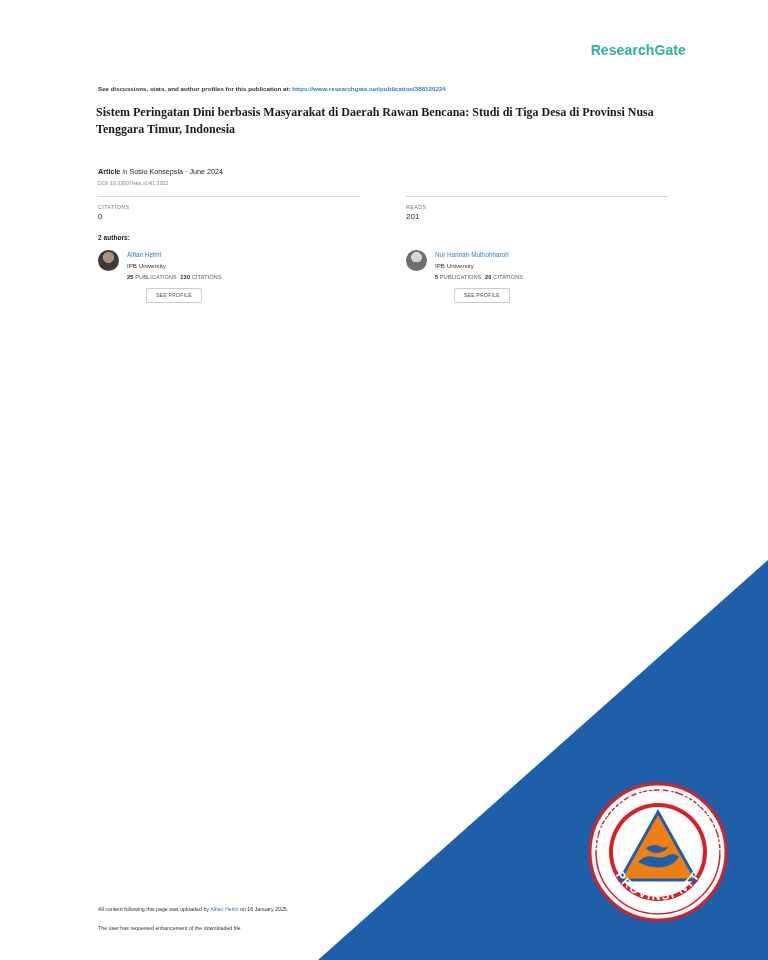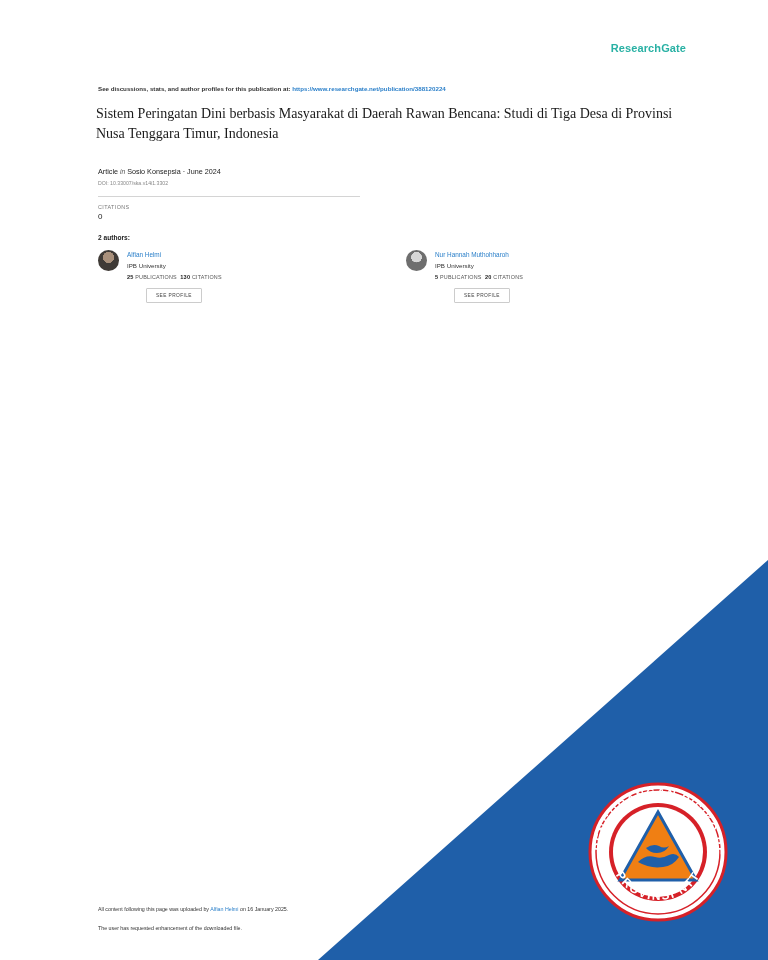--- a/index.html
+++ b/index.html
@@ -20,21 +20,21 @@
     inset: 0;
     background: #ffffff;
   }
 
   
   .rg-logo {
     position: absolute;
     top: 42px;
     right: 82px;
     font-family: "Liberation Sans", sans-serif;
-    font-size: 11px;
+    font-size: 14px;
     font-weight: bold;
     color: #29b1a4;
     letter-spacing: 0.1px;
     padding-left: 23px;
   }
 
   
   .discuss-line {
     position: absolute;
     top: 85px;
@@ -52,35 +52,35 @@
     word-break: break-all;
   }
 
   
   .title {
     position: absolute;
     top: 104px;
     left: 96px;
     width: 580px;
     font-family: "Liberation Serif", serif;
-    font-size: 14px;
+    font-size: 12px;
     line-height: 1.42;
     color: #1a1a1a;
-    font-weight: normal;
+    font-weight: bold;
   }
 
   
   .art-meta {
     position: absolute;
     top: 167px;
     left: 98px;
     font-size: 7.2px;
     color: #222222;
   }
-  .art-meta .b { font-weight: normal; }
+  .art-meta .b { font-weight: bold; }
   .art-meta .it { font-style: italic; font-size: 6.6px; color: #555; }
   .doi {
     position: absolute;
     top: 180px;
     left: 98px;
     font-size: 5.2px;
     color: #888888;
   }
 
   
@@ -241,20 +241,25 @@
     <span class="it">in</span>
     <span>Sosio Konsepsia · June 2024</span>
   </div>
   <div class="doi">DOI: 10.33007/ska.v14i1.3302</div>
 
   <div class="stats">
     <div class="stat-col">
       <div class="stat-rule"></div>
       <div class="stat-label">CITATIONS</div>
       <div class="stat-value">0</div>
+    </div>
+    <div class="stat-col right">
+      <div class="stat-rule"></div>
+      <div class="stat-label">READS</div>
+      <div class="stat-value">201</div>
     </div>
   </div>
 
   <div class="authors-head">2 authors:</div>
 
   <div class="authors">
 
     <div class="author">
       <div class="avatar a1"></div>
       <div class="author-info">

